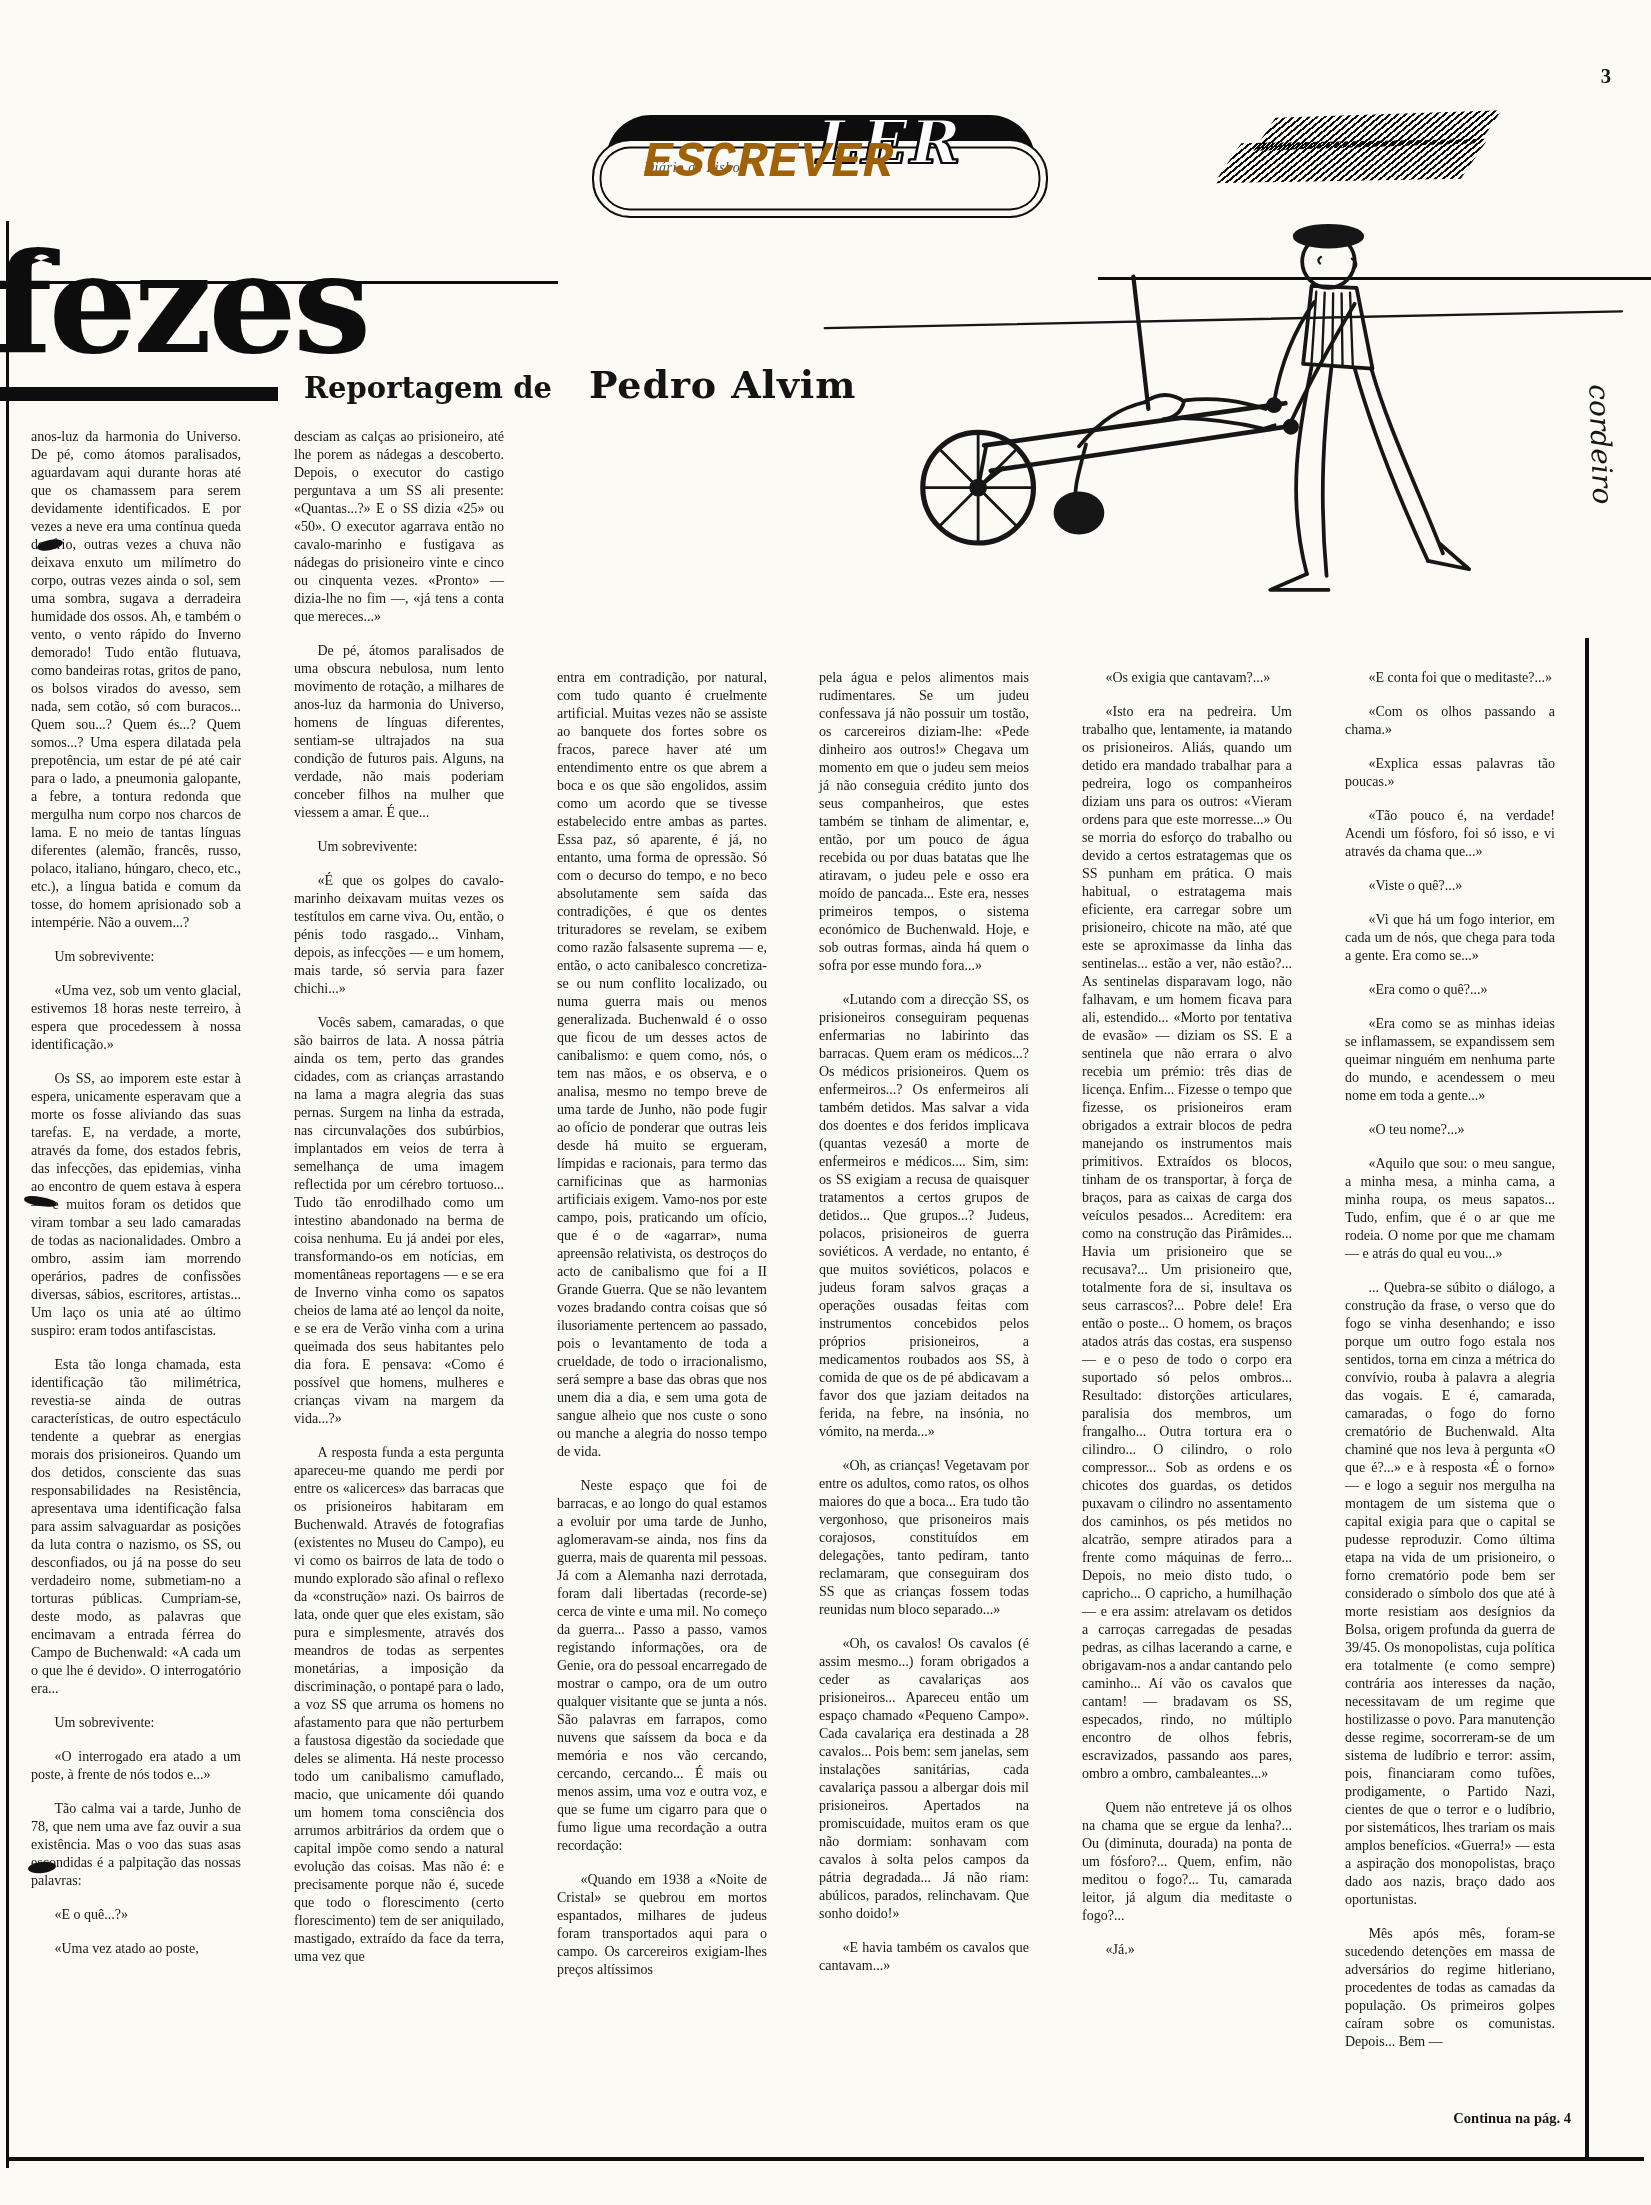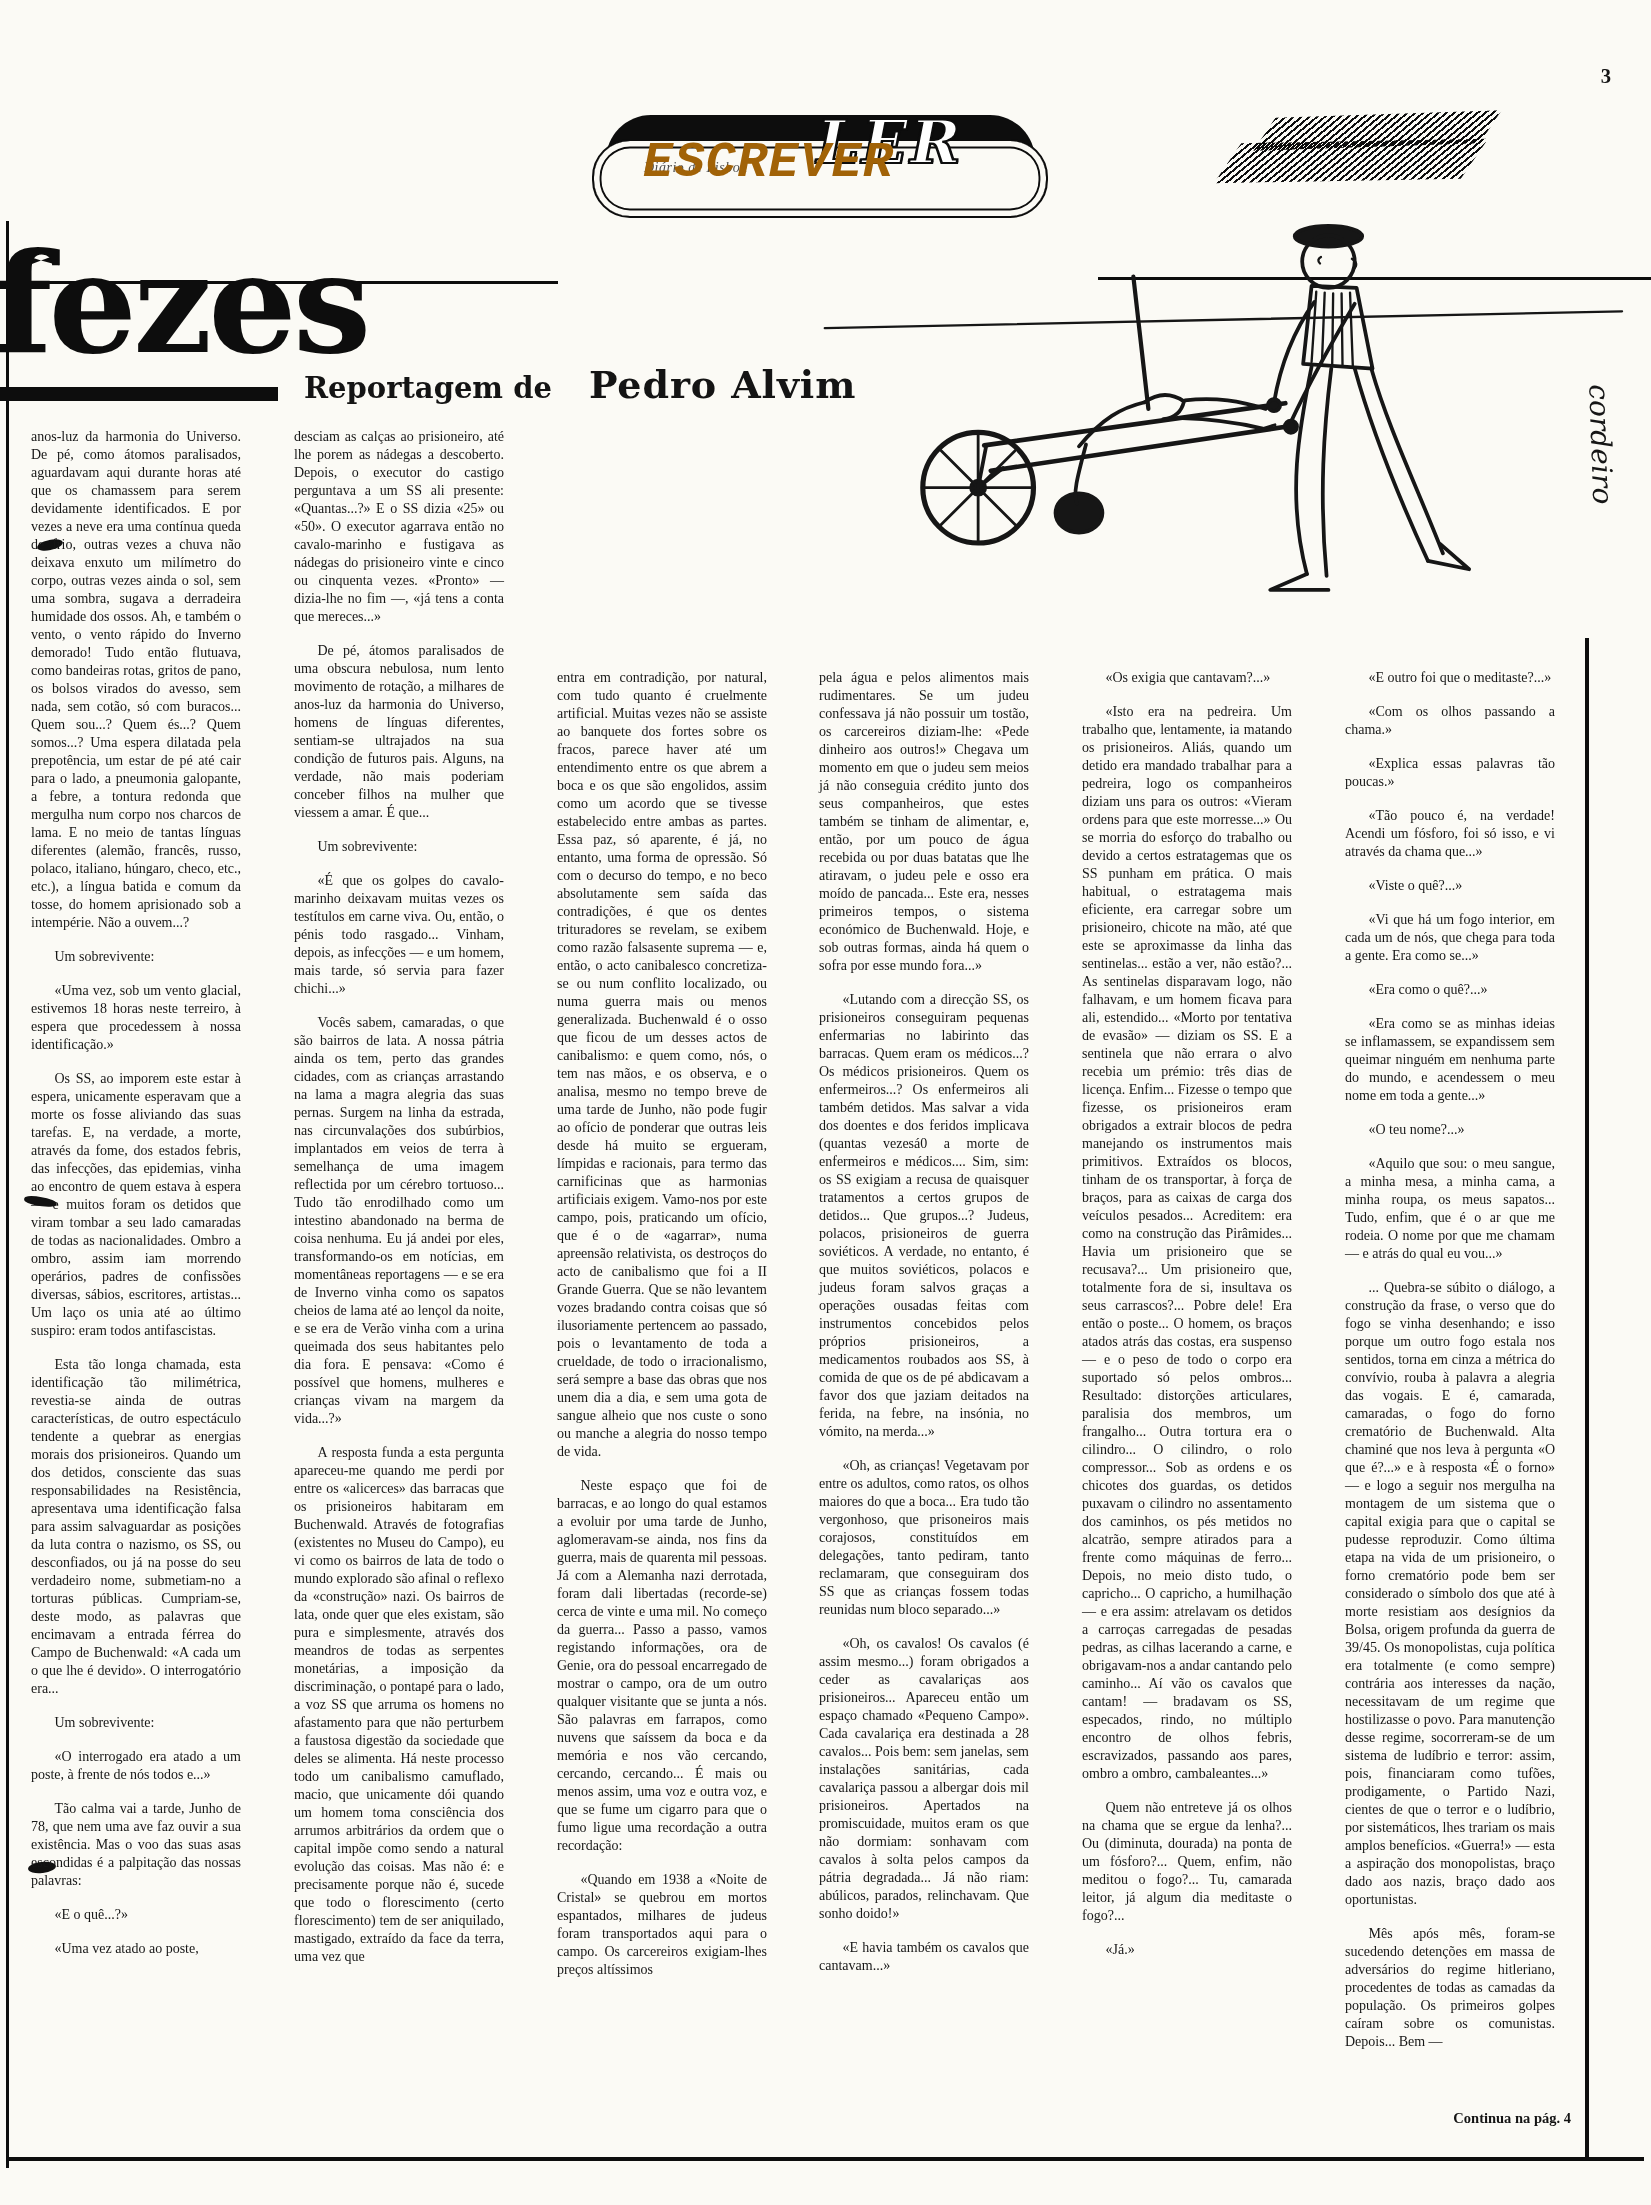--- a/index.html
+++ b/index.html
@@ -223,21 +223,21 @@
       <p class="sp">«Oh, os cavalos! Os cavalos (é assim mesmo...) foram obrigados a ceder as cavalariças aos prisioneiros... Apareceu então um espaço chamado «Pequeno Campo». Cada cavalariça era destinada a 28 cavalos... Pois bem: sem janelas, sem instalações sanitárias, cada cavalariça passou a albergar dois mil prisioneiros. Apertados na promiscuidade, muitos eram os que não dormiam: sonhavam com cavalos à solta pelos campos da pátria degradada... Já não riam: abúlicos, parados, relinchavam. Que sonho doido!»</p>
       <p>«E havia também os cavalos que cantavam...»</p>
     </div>
   <div class="col c5">
       <p>«Os exigia que cantavam?...»</p>
       <p>«Isto era na pedreira. Um trabalho que, lentamente, ia matando os prisioneiros. Aliás, quando um detido era mandado trabalhar para a pedreira, logo os companheiros diziam uns para os outros: «Vieram ordens para que este morresse...» Ou se morria do esforço do trabalho ou devido a certos estratagemas que os SS punham em prática. O mais habitual, o estratagema mais eficiente, era carregar sobre um prisioneiro, chicote na mão, até que este se aproximasse da linha das sentinelas... estão a ver, não estão?... As sentinelas disparavam logo, não falhavam, e um homem ficava para ali, estendido... «Morto por tentativa de evasão» — diziam os SS. E a sentinela que não errara o alvo recebia um prémio: três dias de licença. Enfim... Fizesse o tempo que fizesse, os prisioneiros eram obrigados a extrair blocos de pedra manejando os instrumentos mais primitivos. Extraídos os blocos, tinham de os transportar, à força de braços, para as caixas de carga dos veículos pesados... Acreditem: era como na construção das Pirâmides... Havia um prisioneiro que se recusava?... Um prisioneiro que, totalmente fora de si, insultava os seus carrascos?... Pobre dele! Era então o poste... O homem, os braços atados atrás das costas, era suspenso — e o peso de todo o corpo era suportado só pelos ombros... Resultado: distorções articulares, paralisia dos membros, um frangalho... Outra tortura era o cilindro... O cilindro, o rolo compressor... Sob as ordens e os chicotes dos guardas, os detidos puxavam o cilindro no assentamento dos caminhos, os pés metidos no alcatrão, sempre atirados para a frente como máquinas de ferro... Depois, no meio disto tudo, o capricho... O capricho, a humilhação — e era assim: atrelavam os detidos a carroças carregadas de pesadas pedras, as cilhas lacerando a carne, e obrigavam-nos a andar cantando pelo caminho... Aí vão os cavalos que cantam! — bradavam os SS, especados, rindo, no múltiplo encontro de olhos febris, escravizados, passando aos pares, ombro a ombro, cambaleantes...»</p>
       <p class="sp">Quem não entreteve já os olhos na chama que se ergue da lenha?... Ou (diminuta, dourada) na ponta de um fósforo?... Quem, enfim, não meditou o fogo?... Tu, camarada leitor, já algum dia meditaste o fogo?...</p>
       <p>«Já.»</p>
     </div>
   <div class="col c6">
-      <p>«E outro foi que o meditaste?...»</p>
+      <p>«E conta foi que o meditaste?...»</p>
       <p>«Com os olhos passando a chama.»</p>
       <p>«Explica essas palavras tão poucas.»</p>
       <p>«Tão pouco é, na verdade! Acendi um fósforo, foi só isso, e vi através da chama que...»</p>
       <p>«Viste o quê?...»</p>
       <p>«Vi que há um fogo interior, em cada um de nós, que chega para toda a gente. Era como se...»</p>
       <p>«Era como o quê?...»</p>
       <p>«Era como se as minhas ideias se inflamassem, se expandissem sem queimar ninguém em nenhuma parte do mundo, e acendessem o meu nome em toda a gente...»</p>
       <p>«O teu nome?...»</p>
       <p>«Aquilo que sou: o meu sangue, a minha mesa, a minha cama, a minha roupa, os meus sapatos... Tudo, enfim, que é o ar que me rodeia. O nome por que me chamam — e atrás do qual eu vou...»</p>
       <p>... Quebra-se súbito o diálogo, a construção da frase, o verso que do fogo se vinha desenhando; e isso porque um outro fogo estala nos sentidos, torna em cinza a métrica do convívio, rouba à palavra a alegria das vogais. E é, camarada, camaradas, o fogo do forno crematório de Buchenwald. Alta chaminé que nos leva à pergunta «O que é?...» e à resposta «É o forno» — e logo a seguir nos mergulha na montagem de um sistema que o capital exigia para que o capital se pudesse reproduzir. Como última etapa na vida de um prisioneiro, o forno crematório pode bem ser considerado o símbolo dos que até à morte resistiam aos desígnios da Bolsa, origem profunda da guerra de 39/45. Os monopolistas, cuja política era totalmente (e como sempre) contrária aos interesses da nação, necessitavam de um regime que hostilizasse o povo. Para manutenção desse regime, socorreram-se de um sistema de ludíbrio e terror: assim, pois, financiaram como tufões, prodigamente, o Partido Nazi, cientes de que o terror e o ludíbrio, por sistemáticos, lhes trariam os mais amplos benefícios. «Guerra!» — esta a aspiração dos monopolistas, braço dado aos nazis, braço dado aos oportunistas.</p>

